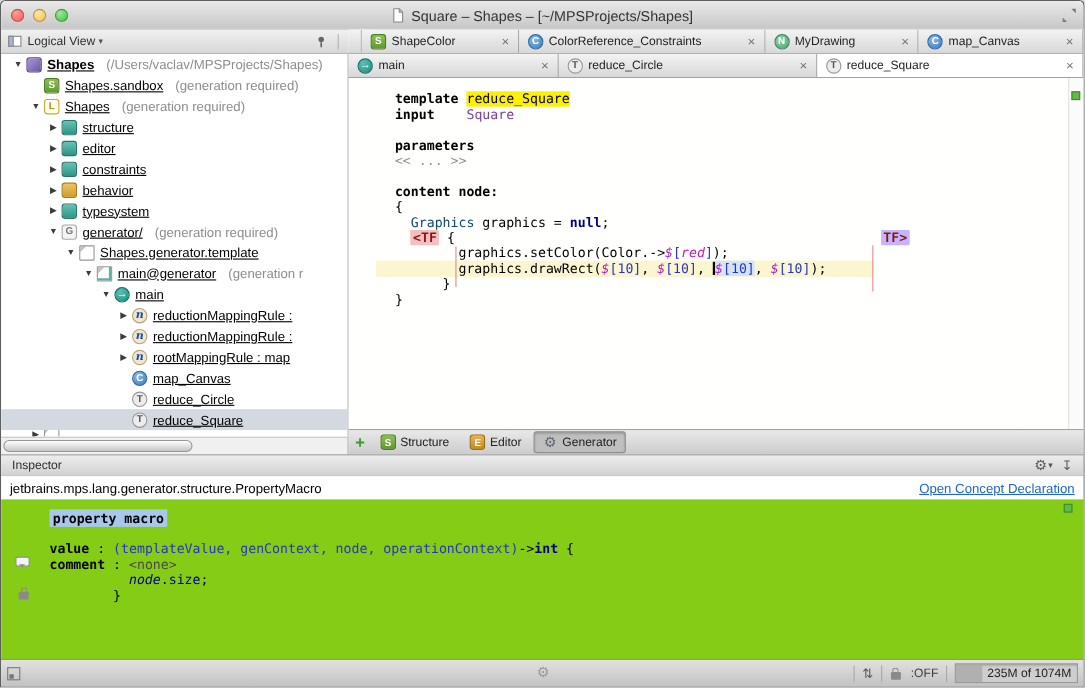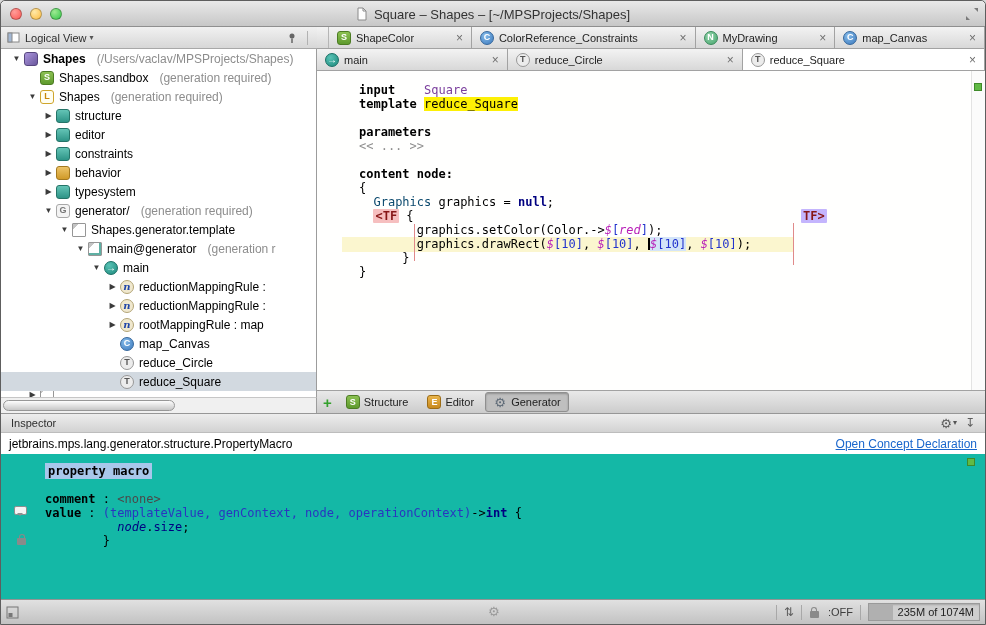--- a/index.html
+++ b/index.html
@@ -23,21 +23,21 @@
   .dd{font-size:8px;color:#555;}
   .lh-spacer,.ih-spacer,.sb-flex{flex:1;}
   .lh-sep{width:1px;height:14px;background:#b2b2b2;margin:0 4px;}
   .gear{font-family:"DejaVu Sans",sans-serif;font-size:13px;color:#5c5c5c;display:inline-flex;align-items:center;gap:1px;line-height:1;}
 
   .tree{position:absolute;top:48px;left:0;width:316px;height:348px;background:#fff;border-right:1px solid #9c9c9c;overflow:hidden;font-size:12px;}
   .tree-row{height:19px;display:flex;align-items:center;white-space:nowrap;}
   .tree-row.selected{background:#d2d9e0;}
   .tree-row.partial{height:6px;overflow:hidden;}
   .tree-arrow{width:15px;flex:none;text-align:center;font-size:8px;color:#3b3b3b;}
-  .tree-label{color:#000;margin-left:5px;}
+  .tree-label{color:#000;margin-left:5px;text-decoration:underline;}
   .tree-label.bold{font-weight:bold;}
   .tree-suffix{color:#8d8d8d;padding-left:11px;}
   .tree-hscroll{position:absolute;top:396px;left:0;width:316px;height:16px;background:#f0f0f0;border-top:1px solid #c6c6c6;border-right:1px solid #9c9c9c;}
   .tree-hscroll .thumb{position:absolute;left:2px;top:2px;width:172px;height:11px;background:linear-gradient(#fdfdfd,#c7c7c7);border:1px solid #979797;border-radius:7px;}
 
   
   .icn{display:inline-flex;width:14px;height:14px;flex:none;border-radius:3px;align-items:center;justify-content:center;font:bold 9px "Liberation Sans",sans-serif;color:#fff;line-height:1;}
   .ic-project{background:linear-gradient(135deg,#ab96dd,#6b589d);border:1px solid #57477f;}
   .ic-model_s{background:linear-gradient(#8cc152,#5e9a2d);border:1px solid #4c7c23;}
   .ic-lang_l{background:#fffef2;border:1px solid #cfa52c;color:#c8880b;}
@@ -102,21 +102,21 @@
   .plus{color:#33a02c;font-weight:bold;font-size:15px;line-height:1;}
   .footer-tabs{display:flex;align-items:center;gap:3px;}
   .footer-tab{display:flex;align-items:center;gap:4px;padding:2px 7px;border:1px solid transparent;border-radius:3px;}
   .footer-tab.selected{background:#bfbfbf;border-color:#8f8f8f;box-shadow:inset 0 1px 2px rgba(0,0,0,.25);}
 
   
   .inspector-header{position:absolute;top:412px;left:0;right:0;height:20px;background:linear-gradient(#ededed,#d2d2d2);border-top:1px solid #979797;border-bottom:1px solid #bdbdbd;display:flex;align-items:center;padding:0 10px;font-size:11px;color:#2e2e2e;gap:8px;}
   .hide-ic{font-family:"DejaVu Sans",sans-serif;color:#5c5c5c;font-size:12px;}
   .concept-line{position:absolute;top:432px;left:0;right:0;height:21px;background:#fff;display:flex;align-items:center;padding:0 8px;font-size:12px;color:#000;}
   .concept-link{margin-left:auto;color:#1a66cc;text-decoration:underline;cursor:pointer;}
-  .inspector-body{position:absolute;top:453px;left:0;right:0;height:147px;background:#14b8a6;font-family:"DejaVu Sans Mono",monospace;font-size:12px;line-height:14px;overflow:hidden;}
+  .inspector-body{position:absolute;top:453px;left:0;right:0;height:147px;background:#84cc16;font-family:"DejaVu Sans Mono",monospace;font-size:12px;line-height:14px;overflow:hidden;}
   .inspector-code{position:absolute;left:44px;top:10px;}
   .gutter-bubble{position:absolute;left:13px;top:52px;width:13px;height:9px;border:1px solid #8f8f8f;border-radius:2px;background:#f5f5f5;}
   .gutter-bubble:after{content:"";position:absolute;left:2px;bottom:-5px;width:0;height:0;border:3px solid transparent;border-top-color:#8f8f8f;}
   .css-lock{position:absolute;width:9px;height:7px;background:#8a8a8a;border-radius:1px;}
   .css-lock:before{content:"";position:absolute;left:1.5px;top:-4px;width:4px;height:4px;border:1.5px solid #8a8a8a;border-bottom:none;border-radius:3px 3px 0 0;}
   .gutter-lock{left:16px;top:84px;}
 
   
   .statusbar{position:absolute;left:0;right:0;bottom:0;height:25px;background:linear-gradient(#e1e1e1,#c2c2c2);border-top:1px solid #939393;display:flex;align-items:center;font-size:11px;color:#3d3d3d;padding:0 5px;gap:7px;}
   .sb-gear{position:absolute;left:487px;top:4px;font-family:"DejaVu Sans",sans-serif;color:#9a9a9a;font-size:13px;}
@@ -317,22 +317,22 @@
           <span class="tab-close">×</span>
         </div>
       </div>
 
     <div class="editor">
       <div class="line-hl"></div>
       <div class="cell-border cbl"></div>
       <div class="cell-border cbr"></div>
       <span class="tf-badge tf-close">TF&gt;</span>
       <div class="code">
+          <div class="code-line"><span class="seg-kw">template</span><span class="seg-plain"> </span><span class="seg-hly">reduce_Square</span></div>
           <div class="code-line"><span class="seg-kw">input</span><span class="seg-plain">    </span><span class="seg-ref">Square</span></div>
-          <div class="code-line"><span class="seg-kw">template</span><span class="seg-plain"> </span><span class="seg-hly">reduce_Square</span></div>
           <div class="code-line">&nbsp;</div>
           <div class="code-line"><span class="seg-kw">parameters</span></div>
           <div class="code-line"><span class="seg-gray">&lt;&lt; ... &gt;&gt;</span></div>
           <div class="code-line">&nbsp;</div>
           <div class="code-line"><span class="seg-kw">content node:</span></div>
           <div class="code-line"><span class="seg-plain">{</span></div>
           <div class="code-line"><span class="seg-plain">  </span><span class="seg-type">Graphics</span><span class="seg-plain"> graphics = </span><span class="seg-kw2">null</span><span class="seg-plain">;</span></div>
           <div class="code-line"><span class="seg-plain">  </span><span class="seg-tf">&lt;TF</span><span class="seg-plain"> {</span></div>
           <div class="code-line"><span class="seg-plain">        graphics.setColor(Color.-&gt;</span><span class="seg-macro">$</span><span class="seg-num">[</span><span class="seg-macro">red</span><span class="seg-num">]</span><span class="seg-plain">);</span></div>
           <div class="code-line"><span class="seg-plain">        graphics.drawRect(</span><span class="seg-macro">$</span><span class="seg-num">[10]</span><span class="seg-plain">, </span><span class="seg-macro">$</span><span class="seg-num">[10]</span><span class="seg-plain">, </span><span class="caret"></span><span class="seg-macro seg-cellsel">$</span><span class="seg-num seg-cellsel">[10]</span><span class="seg-plain">, </span><span class="seg-macro">$</span><span class="seg-num">[10]</span><span class="seg-plain">);</span></div>
@@ -373,22 +373,22 @@
     <span>jetbrains.mps.lang.generator.structure.PropertyMacro</span>
     <a class="concept-link">Open Concept Declaration</a>
   </div>
 
   <div class="inspector-body">
     <div class="gutter-bubble"></div>
     <div class="css-lock gutter-lock"></div>
     <div class="inspector-code code">
         <div class="code-line"><span class="seg-selcell">property macro</span></div>
         <div class="code-line">&nbsp;</div>
+        <div class="code-line"><span class="seg-kw">value</span><span class="seg-plain"> : </span><span class="seg-sig">(templateValue, genContext, node, operationContext)</span><span class="seg-plain">-&gt;</span><span class="seg-kw2">int</span><span class="seg-plain"> {</span></div>
         <div class="code-line"><span class="seg-kw">comment</span><span class="seg-plain"> : </span><span class="seg-dim">&lt;none&gt;</span></div>
-        <div class="code-line"><span class="seg-kw">value</span><span class="seg-plain"> : </span><span class="seg-sig">(templateValue, genContext, node, operationContext)</span><span class="seg-plain">-&gt;</span><span class="seg-kw2">int</span><span class="seg-plain"> {</span></div>
         <div class="code-line"><span class="seg-plain">          </span><span class="seg-nodevar">node</span><span class="seg-plain">.</span><span class="seg-member">size</span><span class="seg-plain">;</span></div>
         <div class="code-line"><span class="seg-plain">        }</span></div>
       </div>
     <div class="green-mark im"></div>
   </div>
 
   <div class="statusbar">
     <svg width="13" height="13">
         <rect x="1" y="1" width="11" height="11" fill="none" stroke="#777"></rect>
         <rect x="2.5" y="7" width="4" height="4" fill="#777"></rect>

